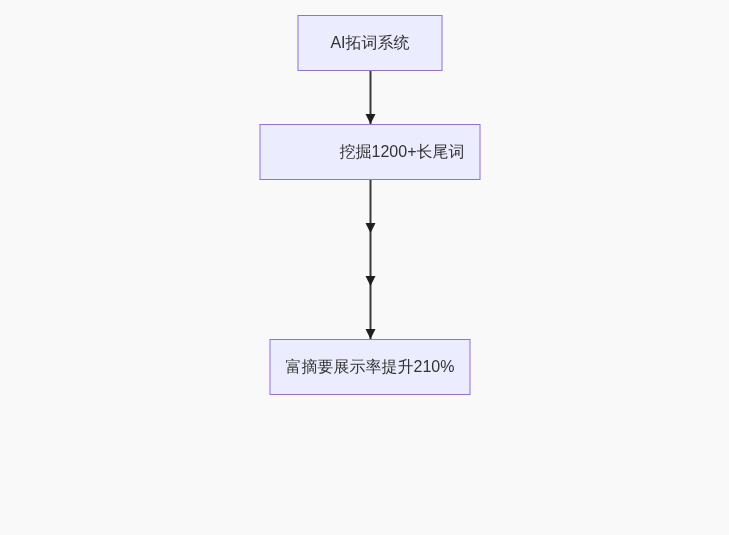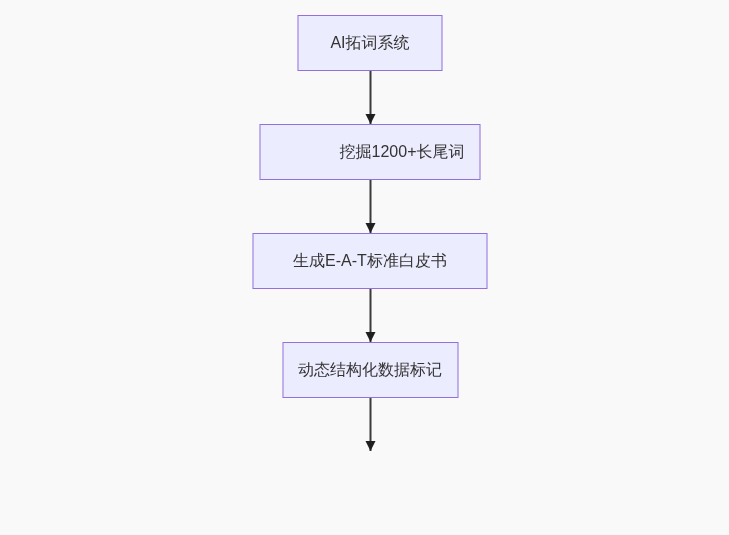--- a/index.html
+++ b/index.html
@@ -78,31 +78,28 @@
     </div>
 
     <div class="node">
       <span>挖掘1200+长尾词</span>
     </div>
 
     <div class="edge">
       <span class="arrowhead"></span>
     </div>
 
-    <div class="node">
-      <span>生成E-A-T标准白皮书</span>
+
+    <div class="edge">
+      <span class="arrowhead"></span>
     </div>
+
 
     <div class="edge">
       <span class="arrowhead"></span>
     </div>
 
     <div class="node">
-      <span>动态结构化数据标记</span>
+      <span>富摘要展示率提升210%</span>
     </div>
-
-    <div class="edge">
-      <span class="arrowhead"></span>
-    </div>
-
 
   </div>
 </div>
 
 </body></html>

